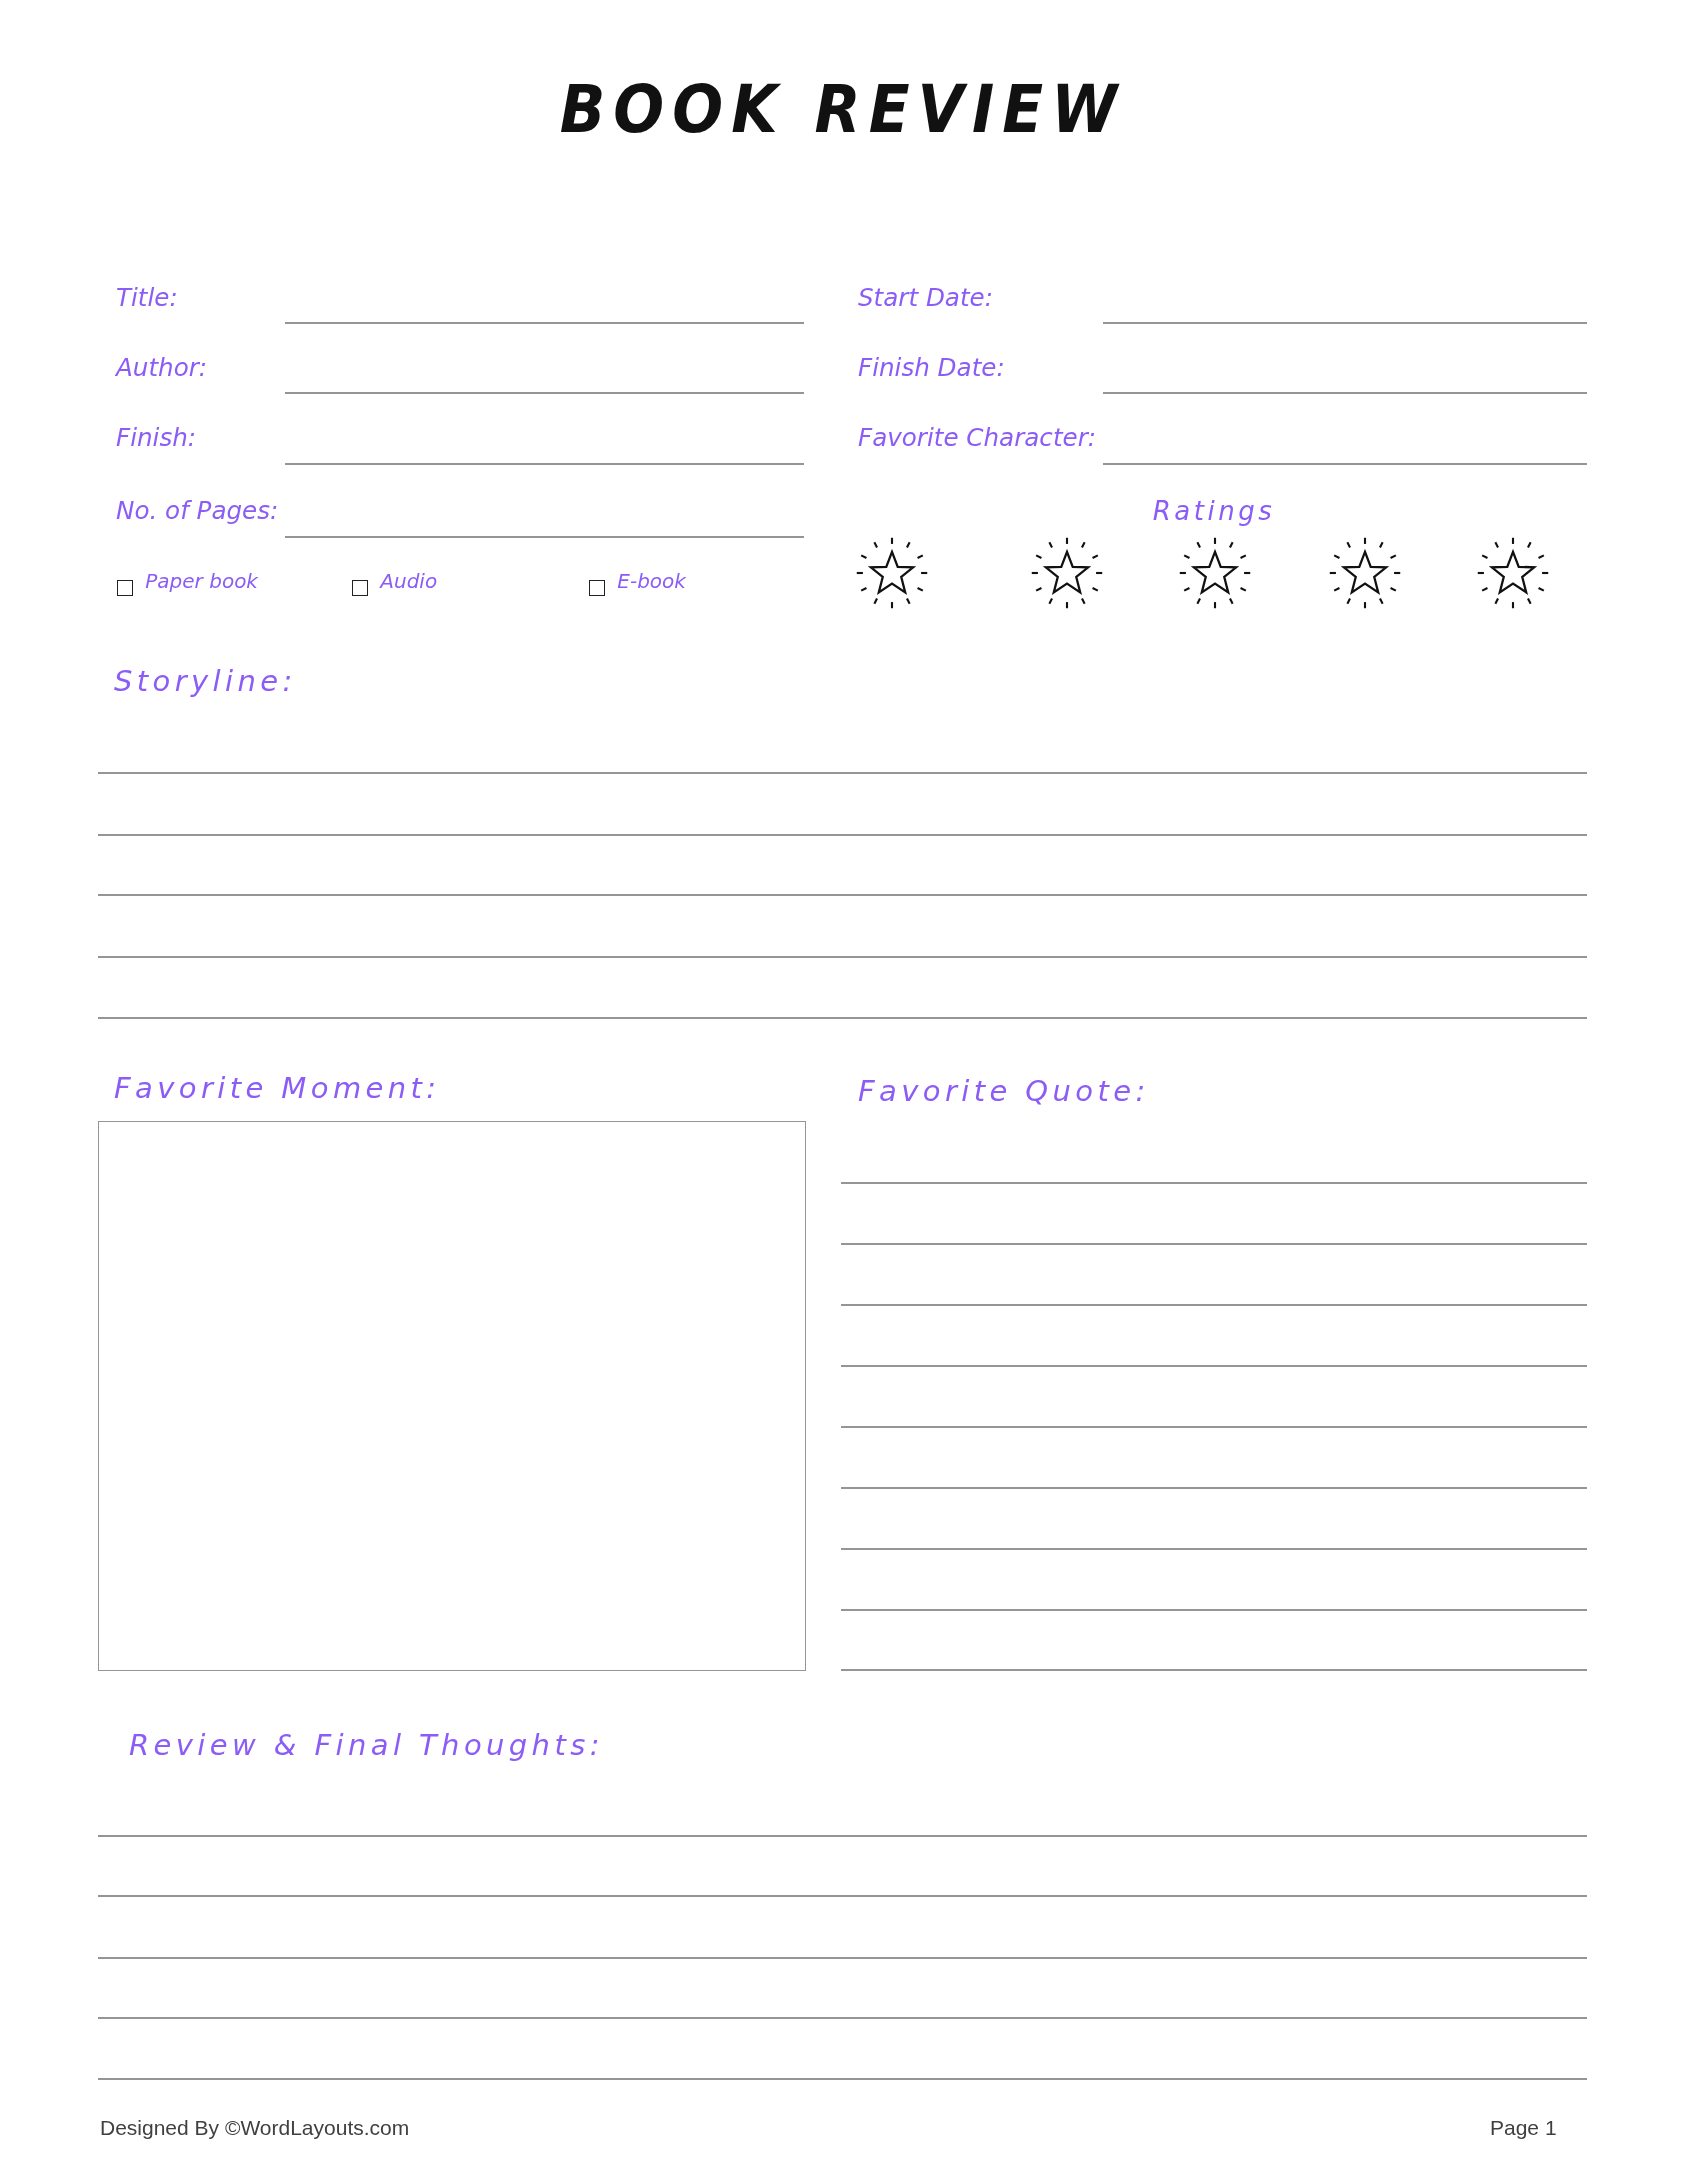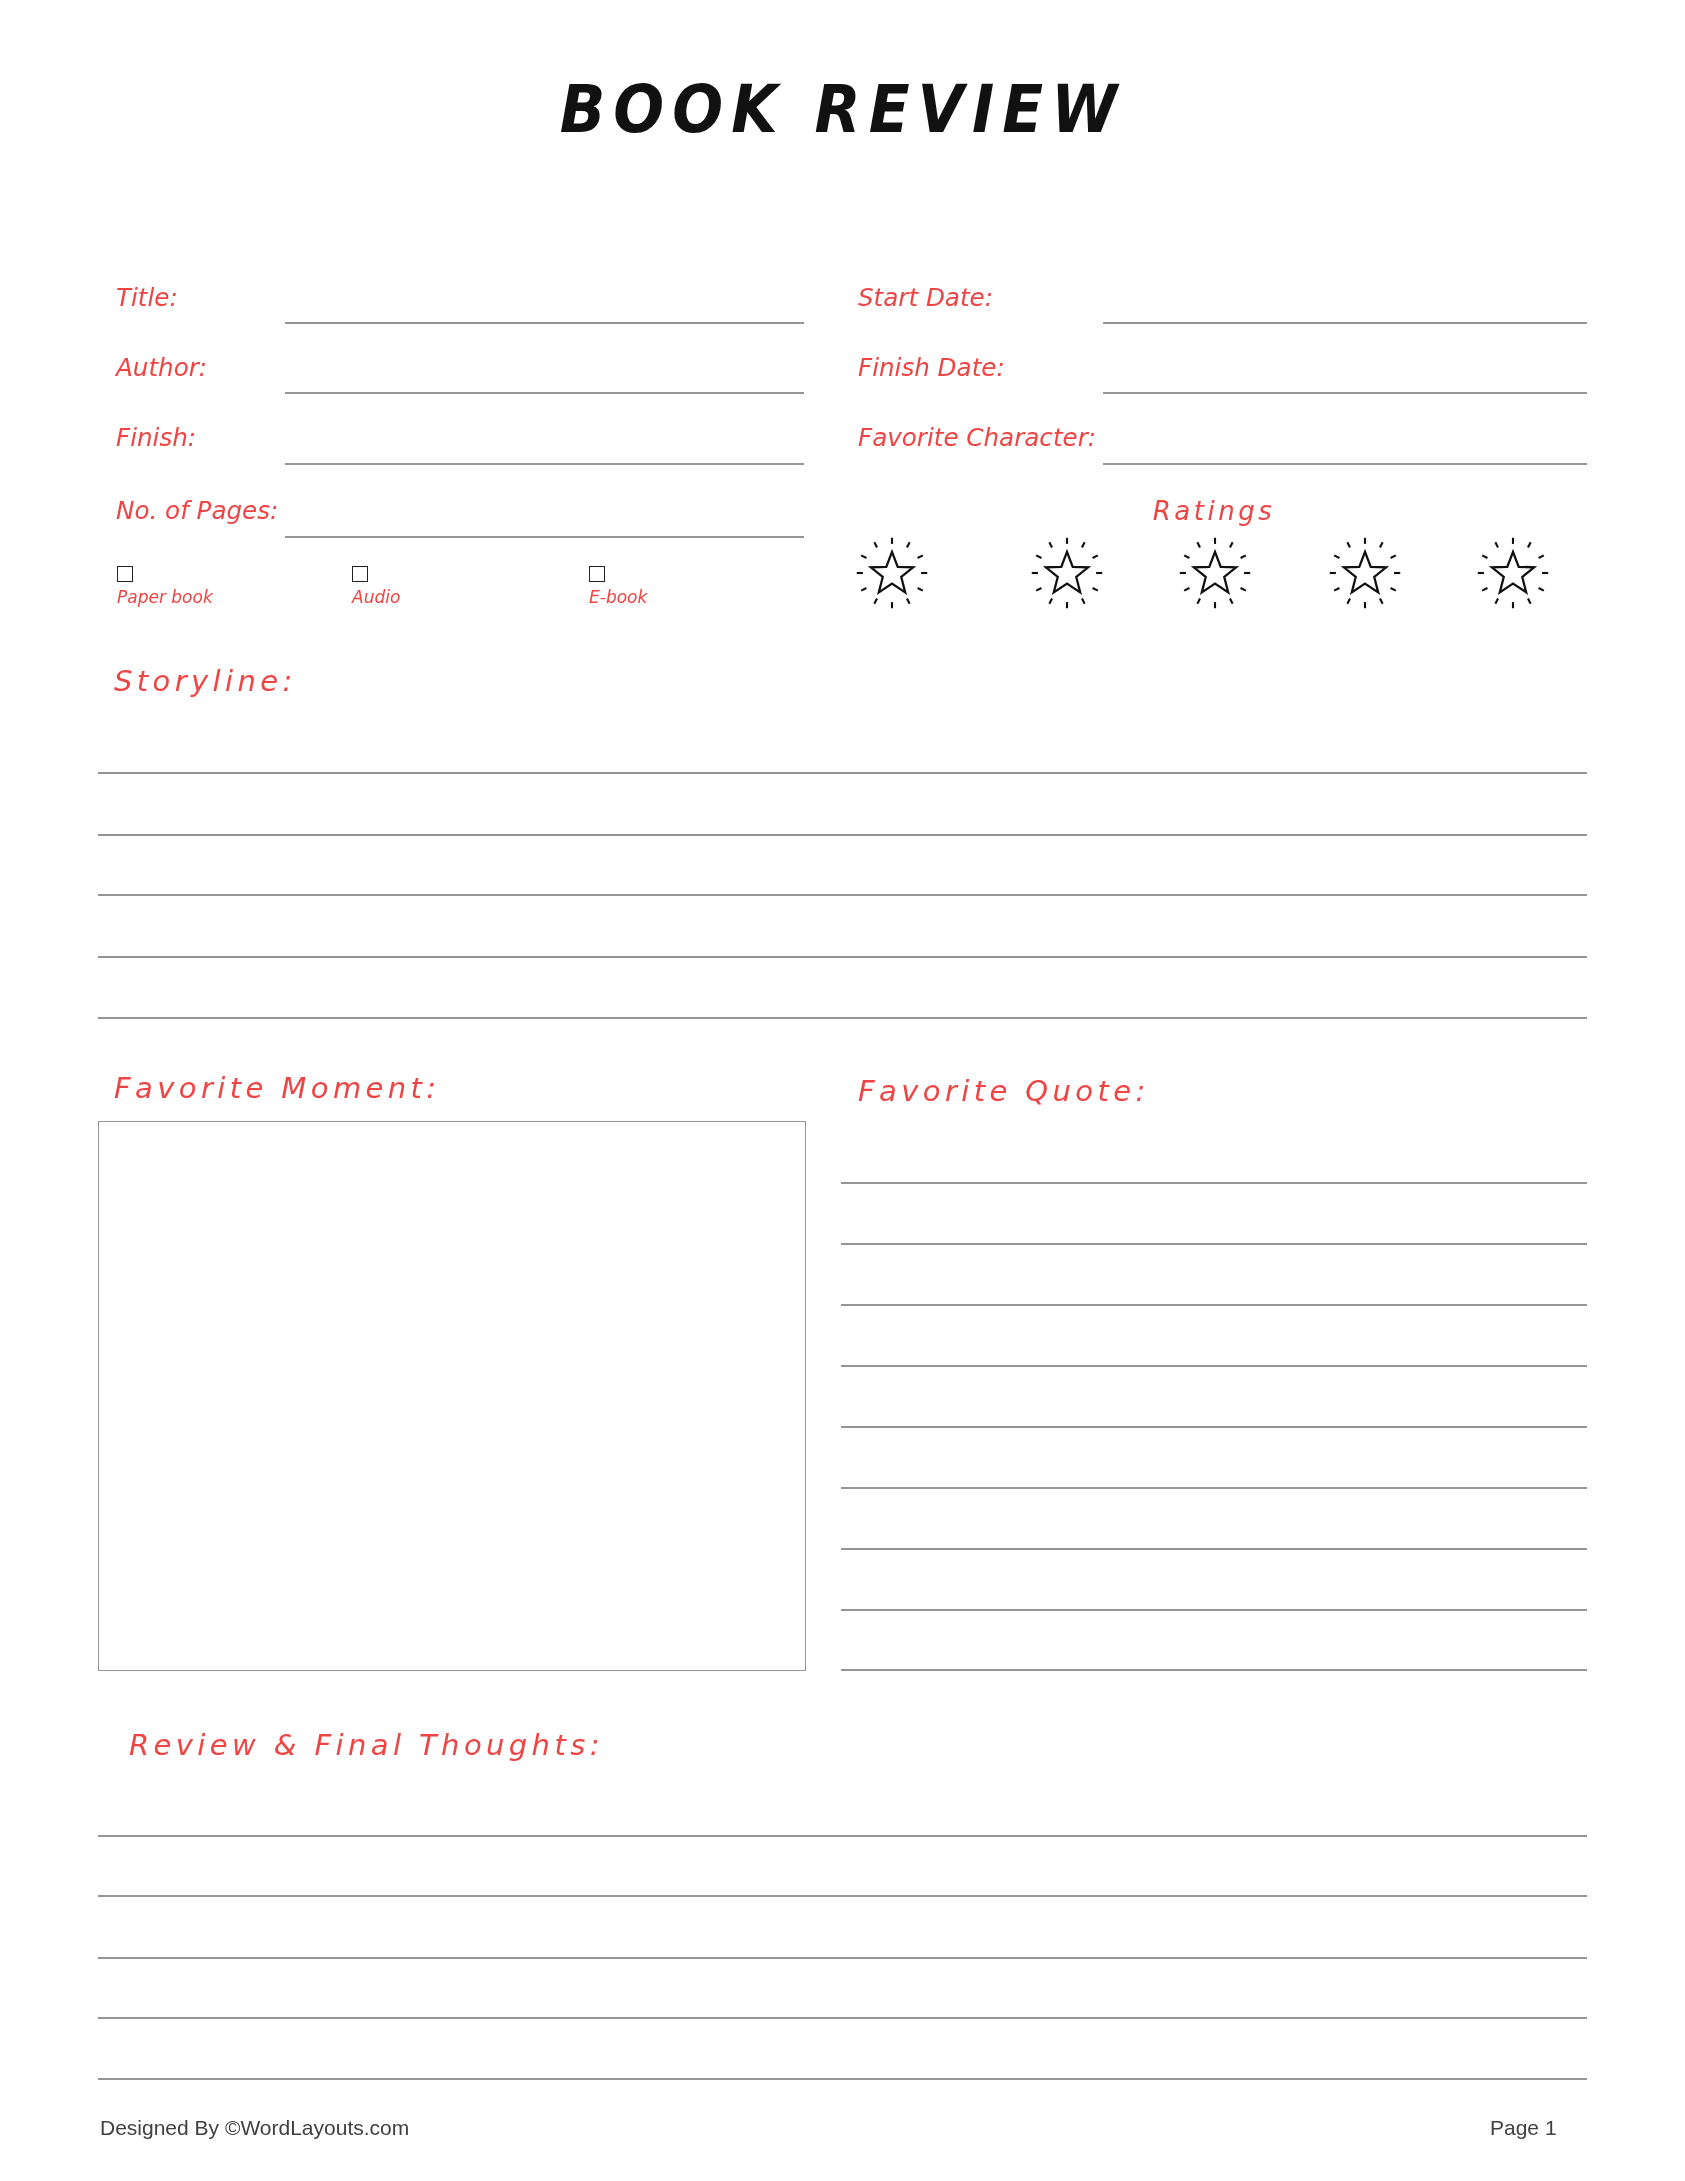--- a/index.html
+++ b/index.html
@@ -1,27 +1,27 @@
 <!DOCTYPE html>
 <html style="font-size:14px"><head>
   <meta charset="utf-8">
   <style>
     html, body { margin: 0; padding: 0; background: #ffffff; }
     body { width: 1685px; height: 2181px; position: relative; overflow: hidden;
            font-family: "DejaVu Sans", sans-serif; color: #111; }
     .abs { position: absolute; }
-    .hand { font-family: "DejaVu Sans", sans-serif; font-style: italic; color: #ef4444; }
+    .hand { font-family: "DejaVu Sans", sans-serif; font-style: italic; color: #8b5cf6; }
     .title { left: 0; width: 1685px; top: 72px; text-align: center; font-size: 65px; font-weight: bold;
              font-style: italic; letter-spacing: 8.8px; font-family: "DejaVu Sans", sans-serif; transform: scaleX(0.92); }
     .label { font-size: 24.6px; line-height: 30px; white-space: nowrap; }
     .section { font-size: 29px; line-height: 35px; letter-spacing: 4.4px; white-space: nowrap; }
     .line { height: 1.8px; background: #959595; }
     .box { border: 1.8px solid #959595; box-sizing: border-box; }
     .check { display: inline-block; width: 16px; height: 16px; border: 1.8px solid #222; box-sizing: border-box; vertical-align: middle; margin-right: 12.3px; }
-    .opt { font-size: 17px; line-height: 30px; display: flex; align-items: flex-start; white-space: nowrap; flex-direction: column; }
+    .opt { font-size: 20px; line-height: 30px; display: flex; align-items: flex-end; white-space: nowrap; }
     .star { width: 74px; height: 74px; }
     .ratings { font-size: 26px; letter-spacing: 3.5px; text-align: center; width: 176px; }
     .footer { font-family: "Liberation Sans", sans-serif; font-size: 21px; color: #404040; white-space: nowrap; }
   </style>
 </head>
 <body>
 
 <div class="abs title">BOOK REVIEW</div>
 
 <div class="abs hand label" style="left:116px; top:283px;">Title:</div>

